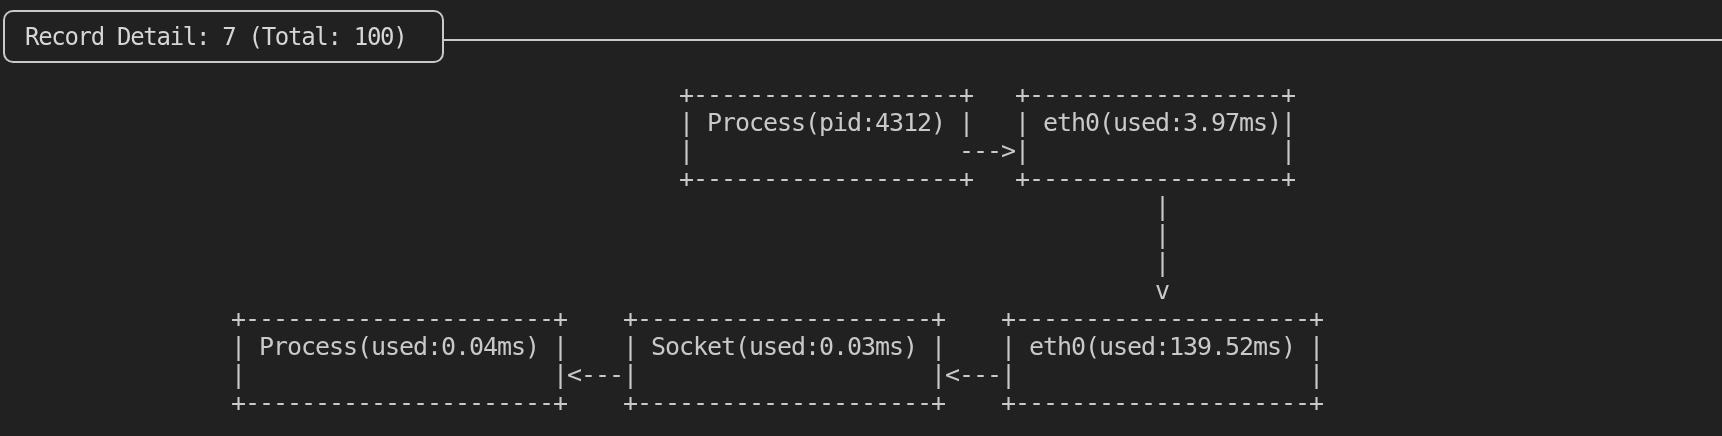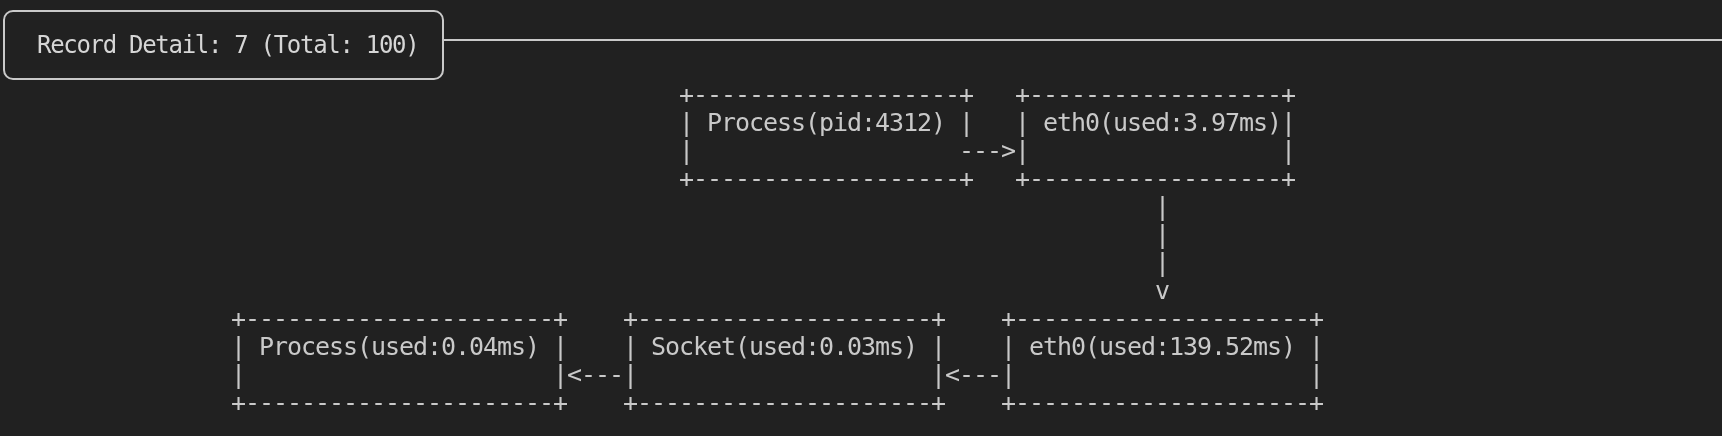--- a/index.html
+++ b/index.html
@@ -12,27 +12,27 @@
     background: #212121;
     position: relative;
     overflow: hidden;
     font-family: "DejaVu Sans Mono", "Liberation Mono", monospace;
   }
   .title-chip {
     position: absolute;
     left: 3px;
     top: 10px;
     width: 441px;
-    height: 70px;
+    height: 53px;
     box-sizing: border-box;
     border: 2px solid #c9c9c9;
     border-radius: 10px;
     display: flex;
     align-items: center;
-    padding-left: 32px;
+    padding-left: 20px;
     background: #212121;
     z-index: 2;
   }
   .title-chip .title-text {
     font-size: 24px;
     letter-spacing: -1.3px;
     color: #d6d6d6;
     white-space: pre;
   }
   .header-rule {

